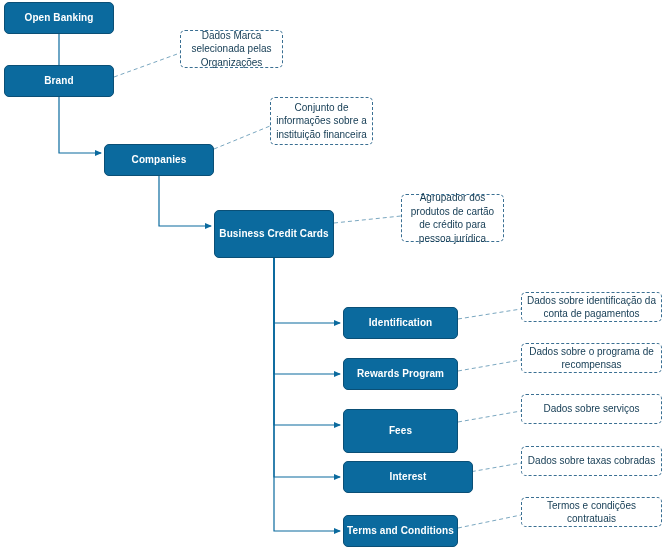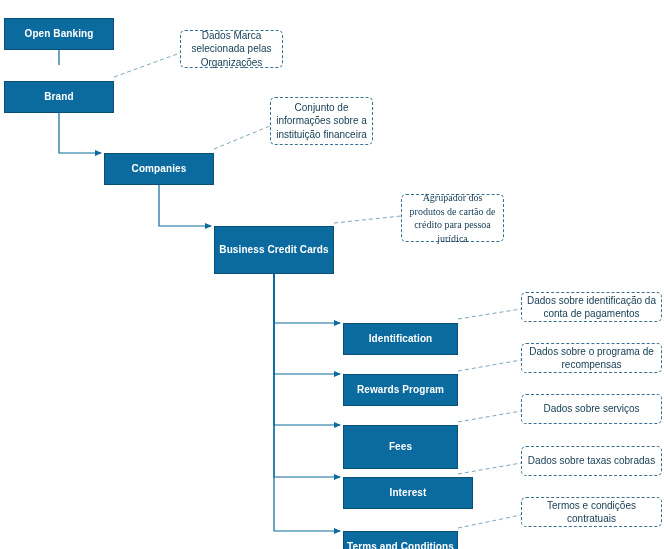--- a/index.html
+++ b/index.html
@@ -23,31 +23,30 @@
     top: 0;
     width: 664px;
     height: 549px;
     pointer-events: none;
   }
   .node {
     position: absolute;
     box-sizing: border-box;
     background: #0b6a9e;
     border: 1px solid #0a4f76;
-    border-radius: 0;
+    border-radius: 5px;
     color: #ffffff;
     font-size: 10px;
     font-weight: bold;
     display: flex;
     align-items: center;
     justify-content: center;
     text-align: center;
     line-height: 1.2;
     letter-spacing: 0.1px;
-    margin-top: 16px;
   }
   .note {
     position: absolute;
     box-sizing: border-box;
     background: #ffffff;
     border: 1px dashed #3a6f92;
     border-radius: 5px;
     color: #123a52;
     font-size: 10px;
     display: flex;
@@ -92,21 +91,21 @@
       <path d="M458,528 L521,515"></path>
     </g>
   </svg>
 
   <div class="node" style="left:4px;  top:2px;   width:110px; height:32px;">
       <span>Open Banking</span>
     </div>
   <div class="node" style="left:4px;  top:65px;  width:110px; height:32px;">
       <span>Brand</span>
     </div>
-  <div class="node" style="left:104px;top:137px; width:110px; height:32px;">
+  <div class="node" style="left:104px;top:144px; width:110px; height:32px;">
       <span>Companies</span>
     </div>
   <div class="node" style="left:214px;top:210px; width:120px; height:48px;">
       <span>Business Credit Cards</span>
     </div>
   <div class="node" style="left:343px;top:307px; width:115px; height:32px;">
       <span>Identification</span>
     </div>
   <div class="node" style="left:343px;top:358px; width:115px; height:32px;">
       <span>Rewards Program</span>
@@ -120,21 +119,21 @@
   <div class="node" style="left:343px;top:515px; width:115px; height:32px;">
       <span>Terms and Conditions</span>
     </div>
 
   <div class="note" style="left:180px;top:30px;  width:103px; height:38px;">
       <span>Dados Marca selecionada pelas Organizações</span>
     </div>
   <div class="note" style="left:270px;top:97px;  width:103px; height:48px;">
       <span>Conjunto de informações sobre a instituição financeira</span>
     </div>
-  <div class="note" style="left:401px;top:194px; width:103px; height:48px;font-family:Liberation Serif, serif;">
+  <div class="note" style="left:401px;top:194px; width:103px; height:48px;">
       <span>Agrupador dos produtos de cartão de crédito para pessoa jurídica</span>
     </div>
   <div class="note" style="left:521px;top:292px; width:141px; height:30px;">
       <span>Dados sobre identificação da conta de pagamentos</span>
     </div>
   <div class="note" style="left:521px;top:343px; width:141px; height:30px;">
       <span>Dados sobre o programa de recompensas</span>
     </div>
   <div class="note" style="left:521px;top:446px; width:141px; height:30px;">
       <span>Dados sobre taxas cobradas</span>

